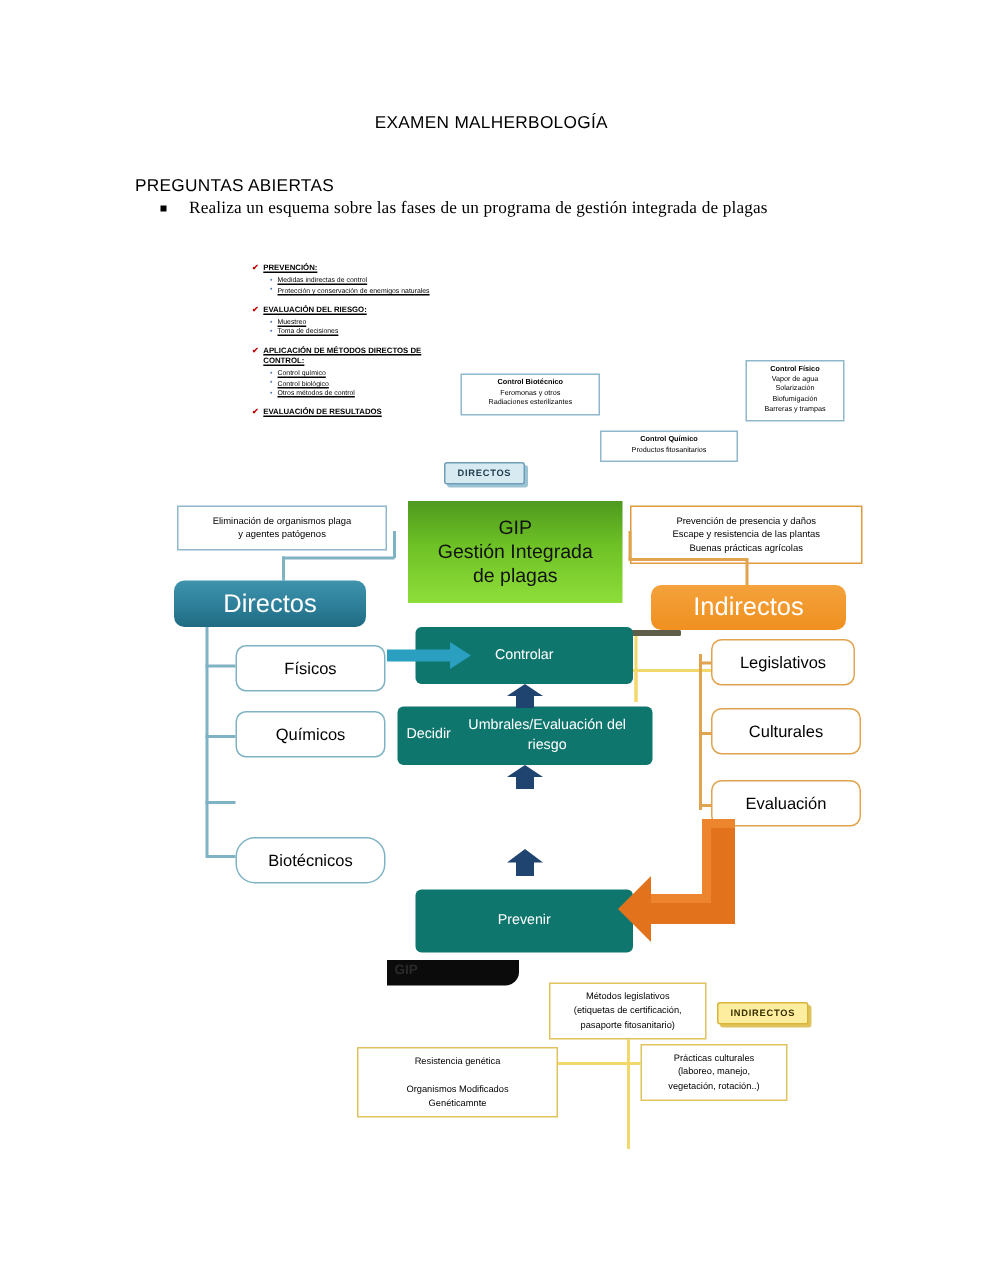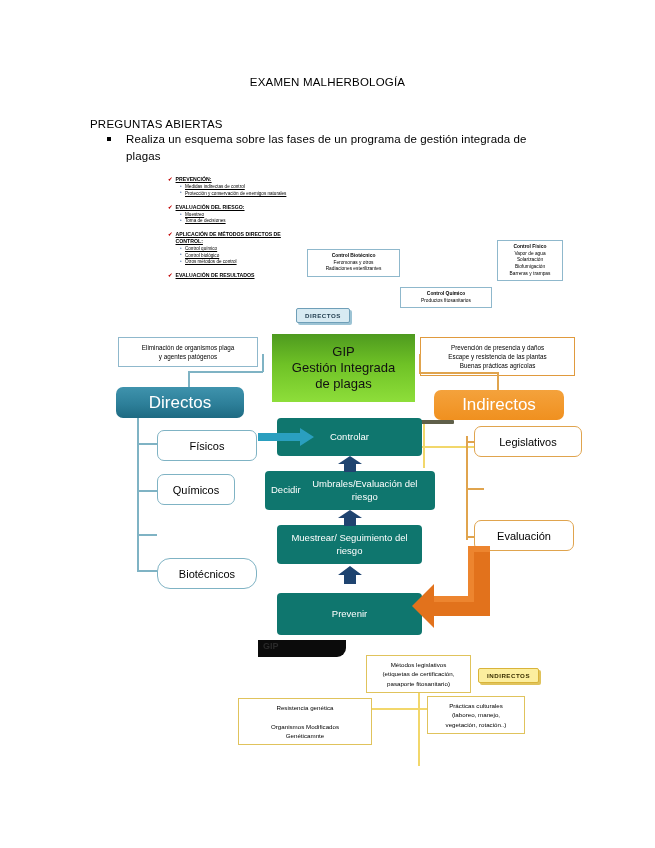--- a/index.html
+++ b/index.html
@@ -48,20 +48,21 @@
     width: 4px;
     height: 4px;
     background: #000;
     margin-top: 6px;
     flex: 0 0 auto;
   }
   .bullet-text {
     font-size: 11.5px;
     line-height: 1.52;
     letter-spacing: 0.1px;
+    font-family: Liberation Serif, serif;
   }
 
   
   #figure {
     position: absolute;
     top: 168px;
     left: 0;
     width: 655px;
     height: 600px;
   }
@@ -366,52 +367,51 @@
 
   <div class="line" style="left:137px; top:250px; width:1.5px; height:152px;"></div>
   <div class="line" style="left:137px; top:275px; width:20px; height:1.5px;"></div>
   <div class="line" style="left:137px; top:322px; width:20px; height:1.5px;"></div>
   <div class="line" style="left:137px; top:366px; width:20px; height:1.5px;"></div>
   <div class="line" style="left:137px; top:402px; width:20px; height:1.5px;"></div>
 
   <div class="rbox rbox-teal" style="left:157px; top:262px; width:100px; height:31px;">
     <span>Físicos</span>
   </div>
-  <div class="rbox rbox-teal" style="left:157px; top:306px; width:78px; height:31px;">
+  <div class="rbox rbox-teal" style="left:157px; top:306px; width:100px; height:31px;">
     <span>Químicos</span>
   </div>
   <div class="rbox rbox-teal" style="left:157px; top:390px; width:100px; height:31px;border-radius:13px;">
     <span>Biotécnicos</span>
   </div>
 
   <div class="line-or" style="left:466px; top:268px; width:1.5px; height:104px;"></div>
   <div class="line-or" style="left:466px; top:273px; width:18px; height:1.5px;"></div>
   <div class="line-or" style="left:466px; top:320px; width:18px; height:1.5px;"></div>
   <div class="line-or" style="left:466px; top:368px; width:18px; height:1.5px;"></div>
 
-  <div class="rbox rbox-or" style="left:474px; top:258px; width:108px; height:31px;">
+  <div class="rbox rbox-or" style="left:474px; top:258px; width:96px; height:31px;">
     <span>Legislativos</span>
+  </div>
+  <div class="rbox rbox-or" style="left:474px; top:304px; width:100px; height:31px;">
+    <span>Culturales</span>
   </div>
   <div class="rbox rbox-or" style="left:474px; top:352px; width:100px; height:31px;">
     <span>Evaluación</span>
   </div>
 
   <div class="flowbox" style="left:277px; top:250px; width:145px; height:38px;">
     <span>Controlar</span>
   </div>
 
   <div class="flowbox" style="left:265px; top:303px; width:170px; height:39px; flex-direction:row;">
     <span>Decidir</span>
     <span>Umbrales/Evaluación del riesgo</span>
   </div>
 
-  <div class="flowbox" style="left:277px; top:357px; width:145px; height:39px; flex-direction:column;">
-    <span>Muestrear/ Seguimiento del</span>
-    <span>riesgo</span>
-  </div>
 
   <div class="flowbox" style="left:277px; top:425px; width:145px; height:42px;">
     <span>Prevenir</span>
   </div>
 
   <svg class="abs" style="left:338px; top:288px;" width="24" height="16" viewBox="0 0 24 16">
     <polygon points="12,0 24,8 18,8 18,16 6,16 6,8 0,8" fill="#1f4470"></polygon>
   </svg>
   <svg class="abs" style="left:338px; top:342px;" width="24" height="16" viewBox="0 0 24 16">
     <polygon points="12,0 24,8 18,8 18,16 6,16 6,8 0,8" fill="#1f4470"></polygon>

